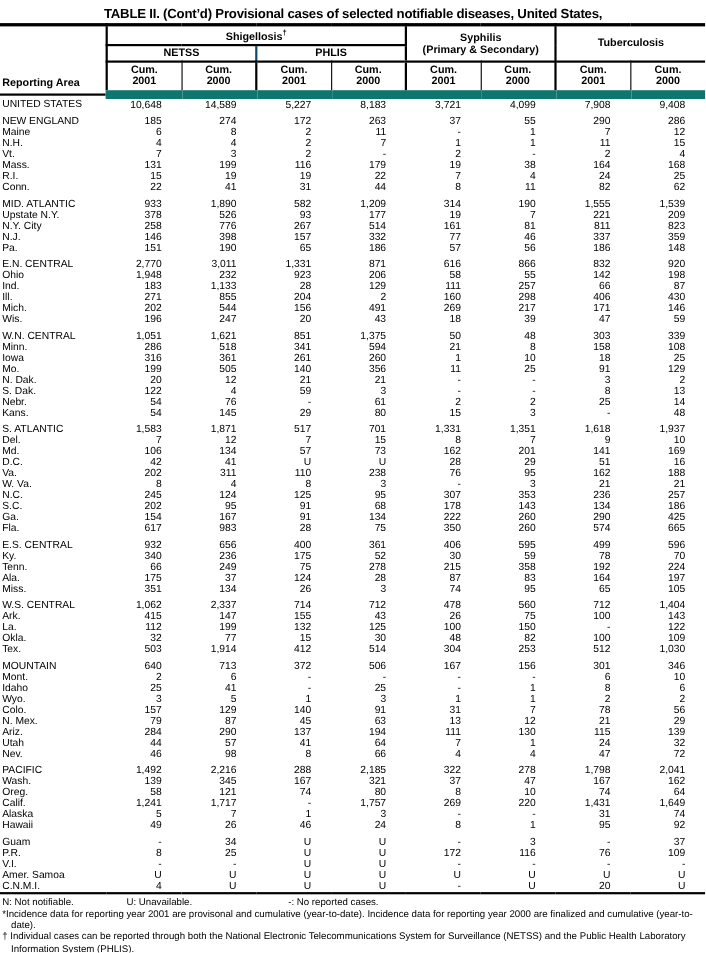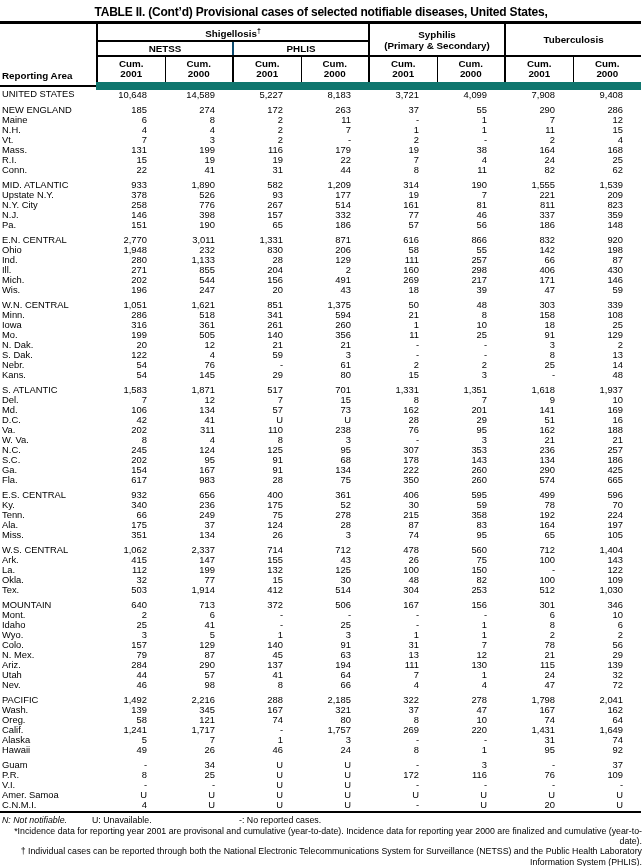--- a/index.html
+++ b/index.html
@@ -35,23 +35,23 @@
   .h3 th.thin    { border-right: 1px solid #000; }
   .h3 th.grp-end { border-right: 2px solid #000; }
   sup { font-size: 7px; }
   tbody td { font-size: 9.4px; line-height: 10px; padding: 0; white-space: nowrap; }
   td.area { text-align: left; padding-left: 2px; }
   td.num  { text-align: right; padding-right: 18px; }
   tr.sec-start td { padding-top: 5px; }
   tbody tr.last-row td { border-bottom: 2px solid #000; padding-bottom: 1px; }
   .footnotes { font-size: 8.8px; line-height: 10.4px; margin-top: 2px; padding-left: 2px; }
   .legend span { display: inline-block; }
-  .legend .lg-0 { width: 90px; font-style: italic; }
+  .legend .lg-0 { width: 113px; }
   .legend .lg-1 { width: 147px; }
-  .fn { padding-left: 8px; text-indent: -8px; text-align: right; }
+  .fn { padding-left: 8px; text-indent: -8px; }
 </style>
 </head>
 <body>
 
 <div class="page">
   <div class="title">
     <div>TABLE II. (Cont’d) Provisional cases of selected notifiable diseases, United States,</div>
   </div>
 
   <table>
@@ -240,30 +240,30 @@
           <td class="num">871</td>
           <td class="num">616</td>
           <td class="num">866</td>
           <td class="num">832</td>
           <td class="num">920</td>
         </tr>
         <tr>
           <td class="area">Ohio</td>
           <td class="num">1,948</td>
           <td class="num">232</td>
-          <td class="num">830</td>
+          <td class="num">923</td>
           <td class="num">206</td>
           <td class="num">58</td>
           <td class="num">55</td>
           <td class="num">142</td>
           <td class="num">198</td>
         </tr>
         <tr>
           <td class="area">Ind.</td>
-          <td class="num">280</td>
+          <td class="num">183</td>
           <td class="num">1,133</td>
           <td class="num">28</td>
           <td class="num">129</td>
           <td class="num">111</td>
           <td class="num">257</td>
           <td class="num">66</td>
           <td class="num">87</td>
         </tr>
         <tr>
           <td class="area">Ill.</td>

